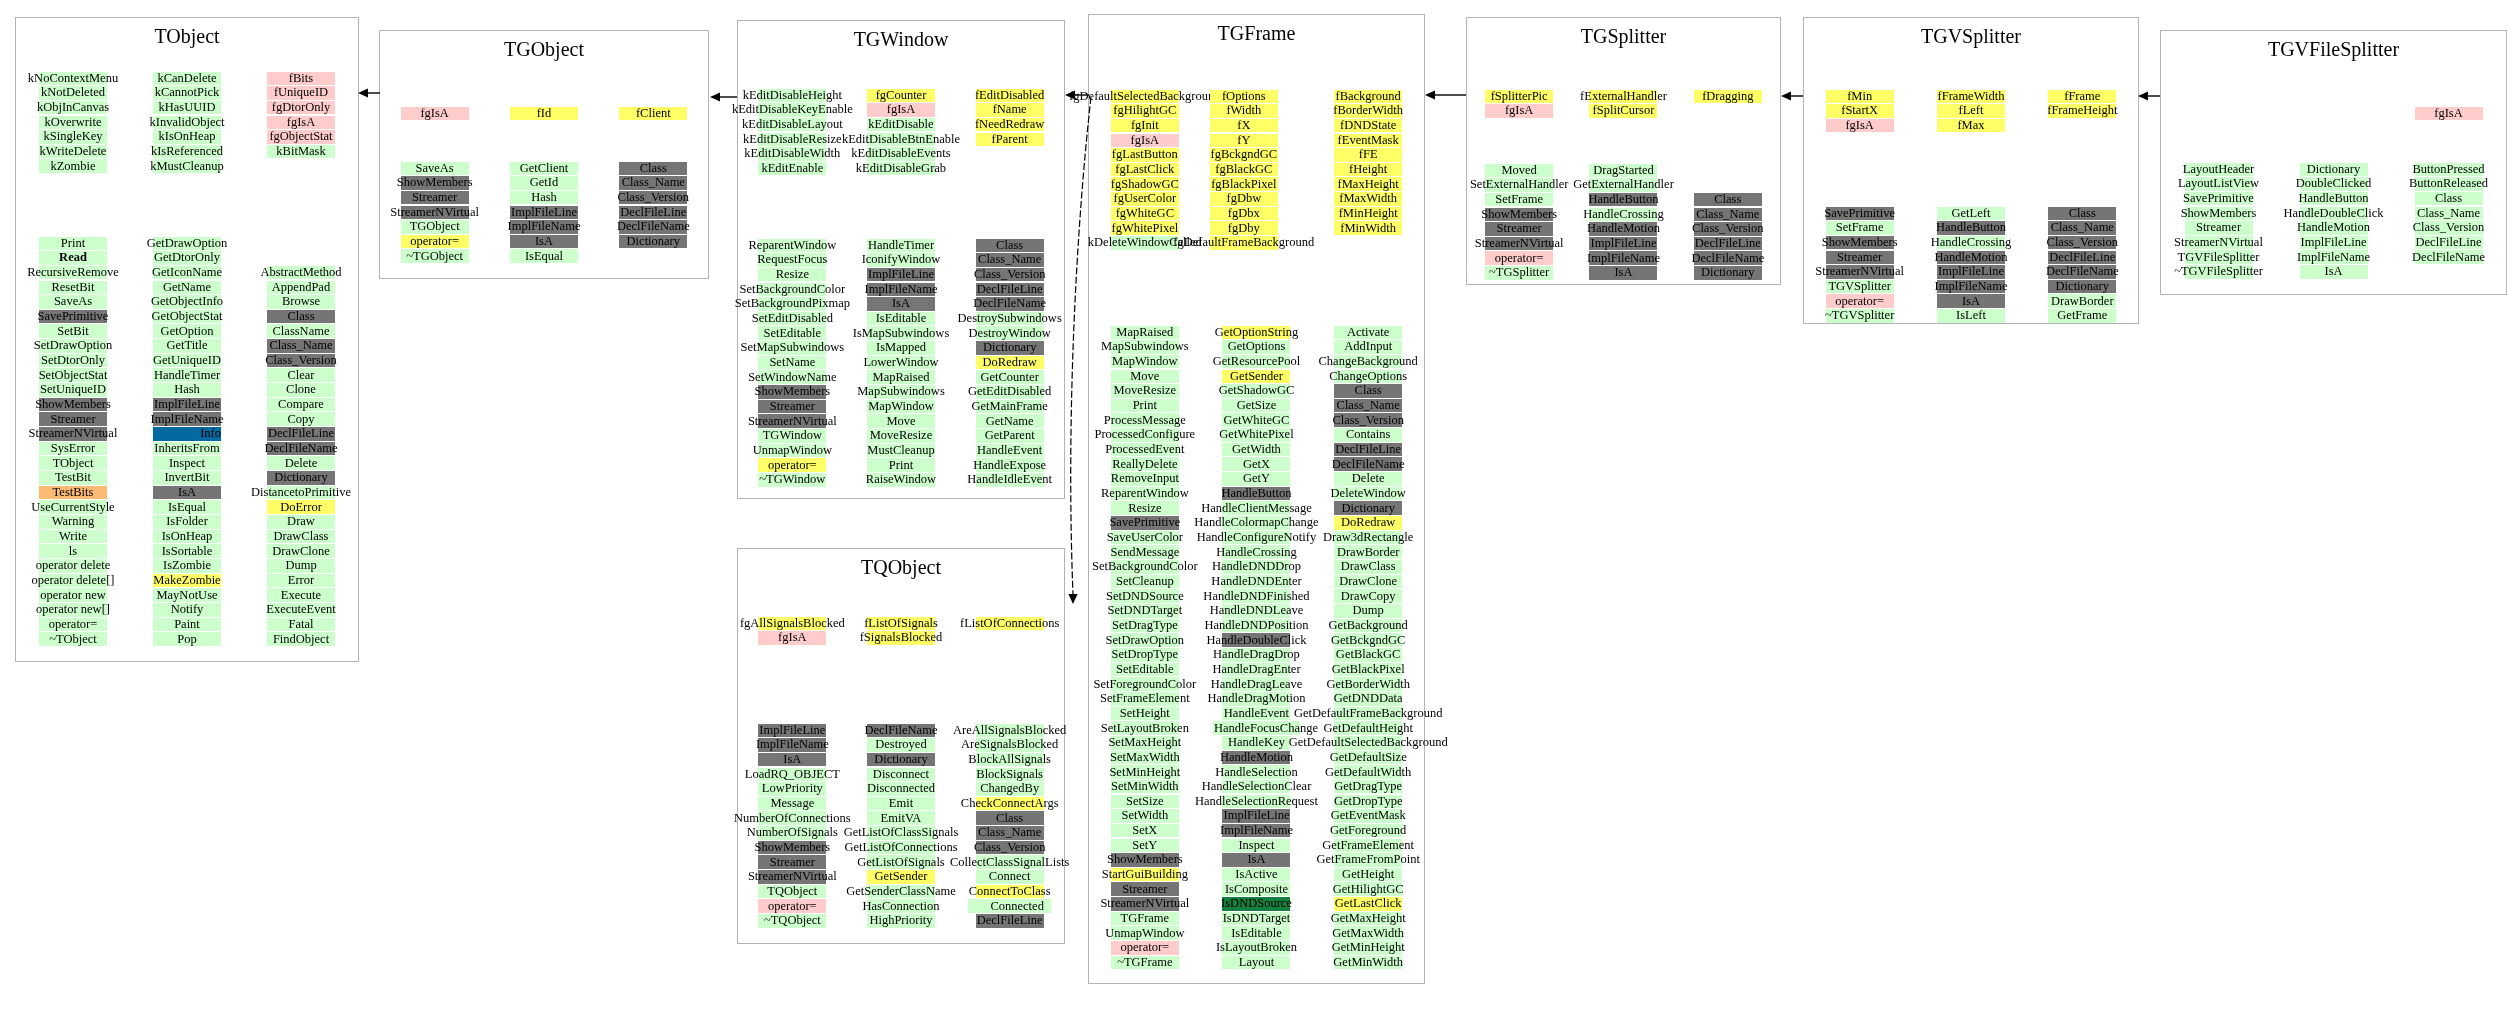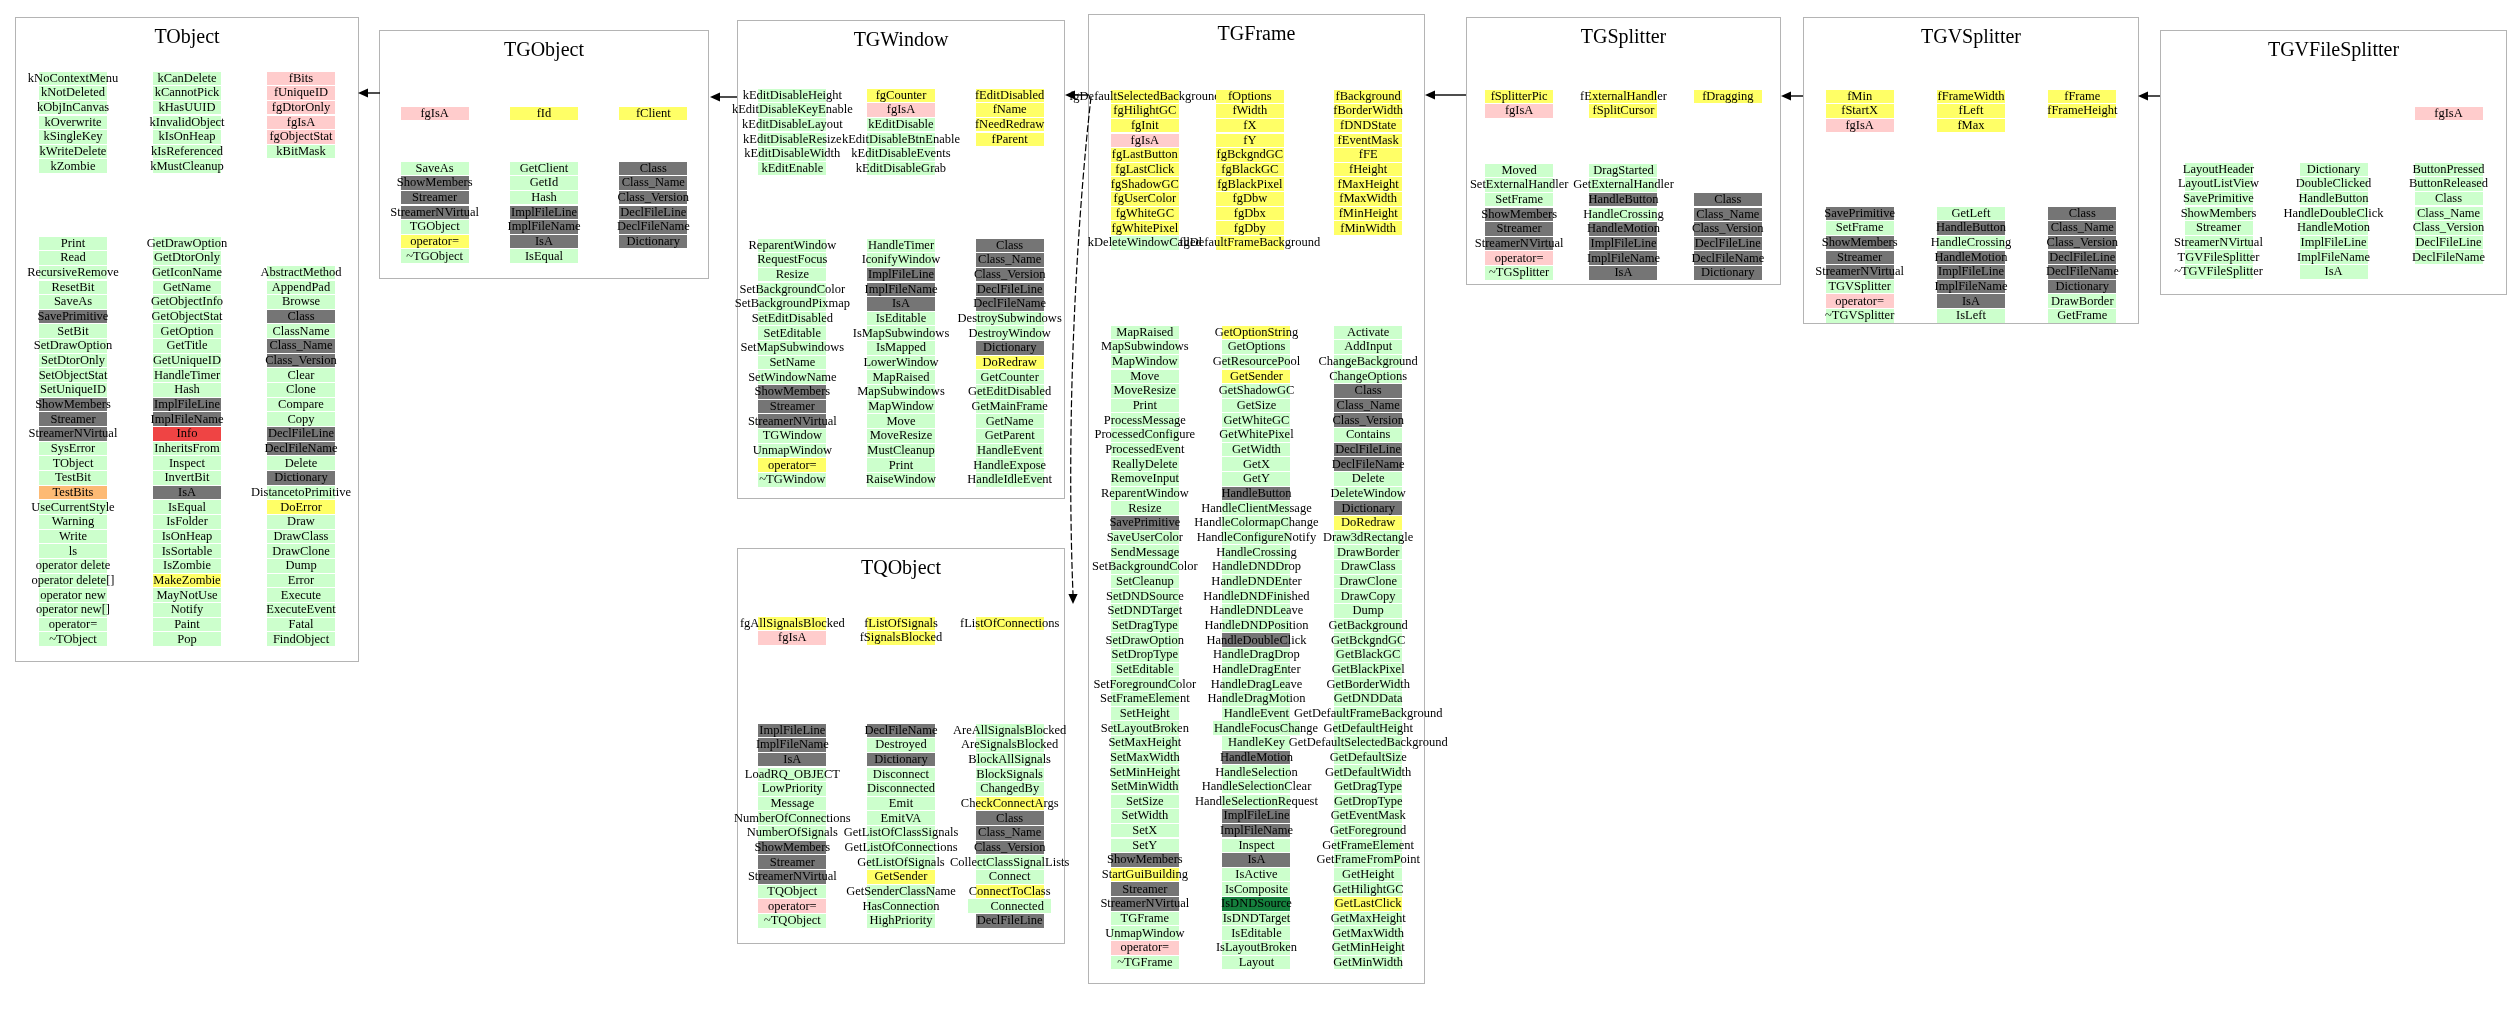--- a/index.html
+++ b/index.html
@@ -536,21 +536,21 @@
           <div class="mcell" style="background: rgb(255, 255, 102);">
             <span>fgWhitePixel</span>
           </div>
         </div>
         <div class="mrow">
           <div class="mcell" style="background: rgb(204, 255, 204);">
             <span>kDeleteWindowCalled</span>
           </div>
         </div>
       </div>
-      <div class="col" style="left: 105px; top: 74px; width: 111.667px;">
+      <div class="col" style="left: 99px; top: 74px; width: 111.667px;">
         <div class="mrow">
           <div class="mcell" style="background: rgb(255, 255, 102);">
             <span>fOptions</span>
           </div>
         </div>
         <div class="mrow">
           <div class="mcell" style="background: rgb(255, 255, 102);">
             <span>fWidth</span>
           </div>
         </div>
@@ -2157,21 +2157,21 @@
           </div>
         </div>
       </div>
       <div class="col" style="left: 0px; top: 218px; width: 114px;">
         <div class="mrow">
           <div class="mcell" style="background: rgb(204, 255, 204);">
             <span>Print</span>
           </div>
         </div>
         <div class="mrow">
-          <div class="mcell" style="background: rgb(204, 255, 204);">
+          <div class="mcell" style="background: rgb(204, 255, 204); font-weight: bold;">
             <span>Read</span>
           </div>
         </div>
         <div class="mrow">
           <div class="mcell" style="background: rgb(204, 255, 204);">
             <span>RecursiveRemove</span>
           </div>
         </div>
         <div class="mrow">
           <div class="mcell" style="background: rgb(204, 255, 204);">
@@ -2359,21 +2359,21 @@
           <div class="mcell" style="background: rgb(117, 117, 117);">
             <span>ImplFileLine</span>
           </div>
         </div>
         <div class="mrow">
           <div class="mcell" style="background: rgb(117, 117, 117);">
             <span>ImplFileName</span>
           </div>
         </div>
         <div class="mrow">
-          <div class="mcell" style="background: #ef4444;">
+          <div class="mcell" style="background: #0369a1; justify-content: flex-end;">
             <span>Info</span>
           </div>
         </div>
         <div class="mrow">
           <div class="mcell" style="background: rgb(204, 255, 204);">
             <span>InheritsFrom</span>
           </div>
         </div>
         <div class="mrow">
           <div class="mcell" style="background: rgb(204, 255, 204);">

